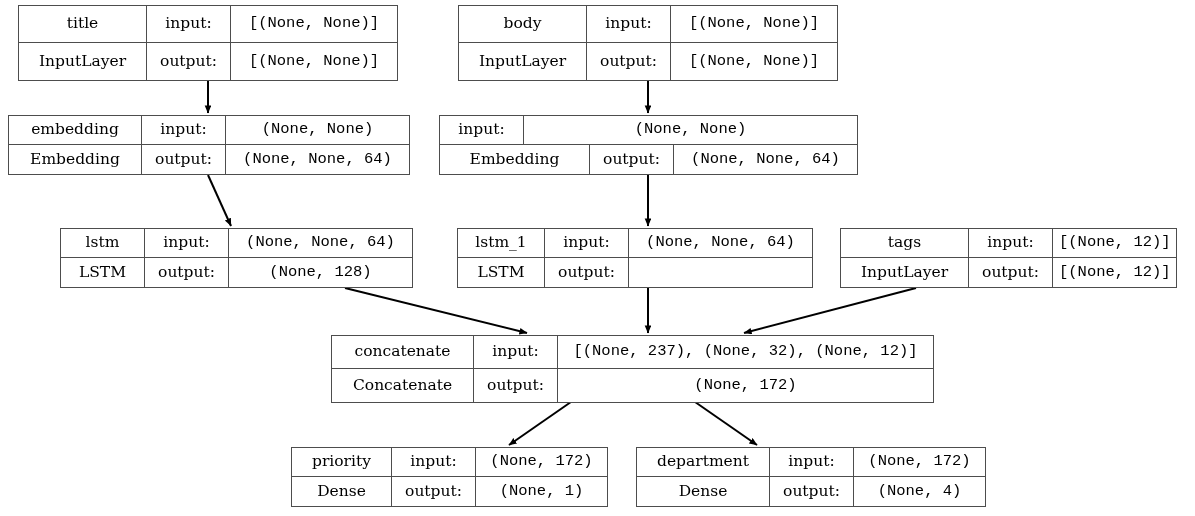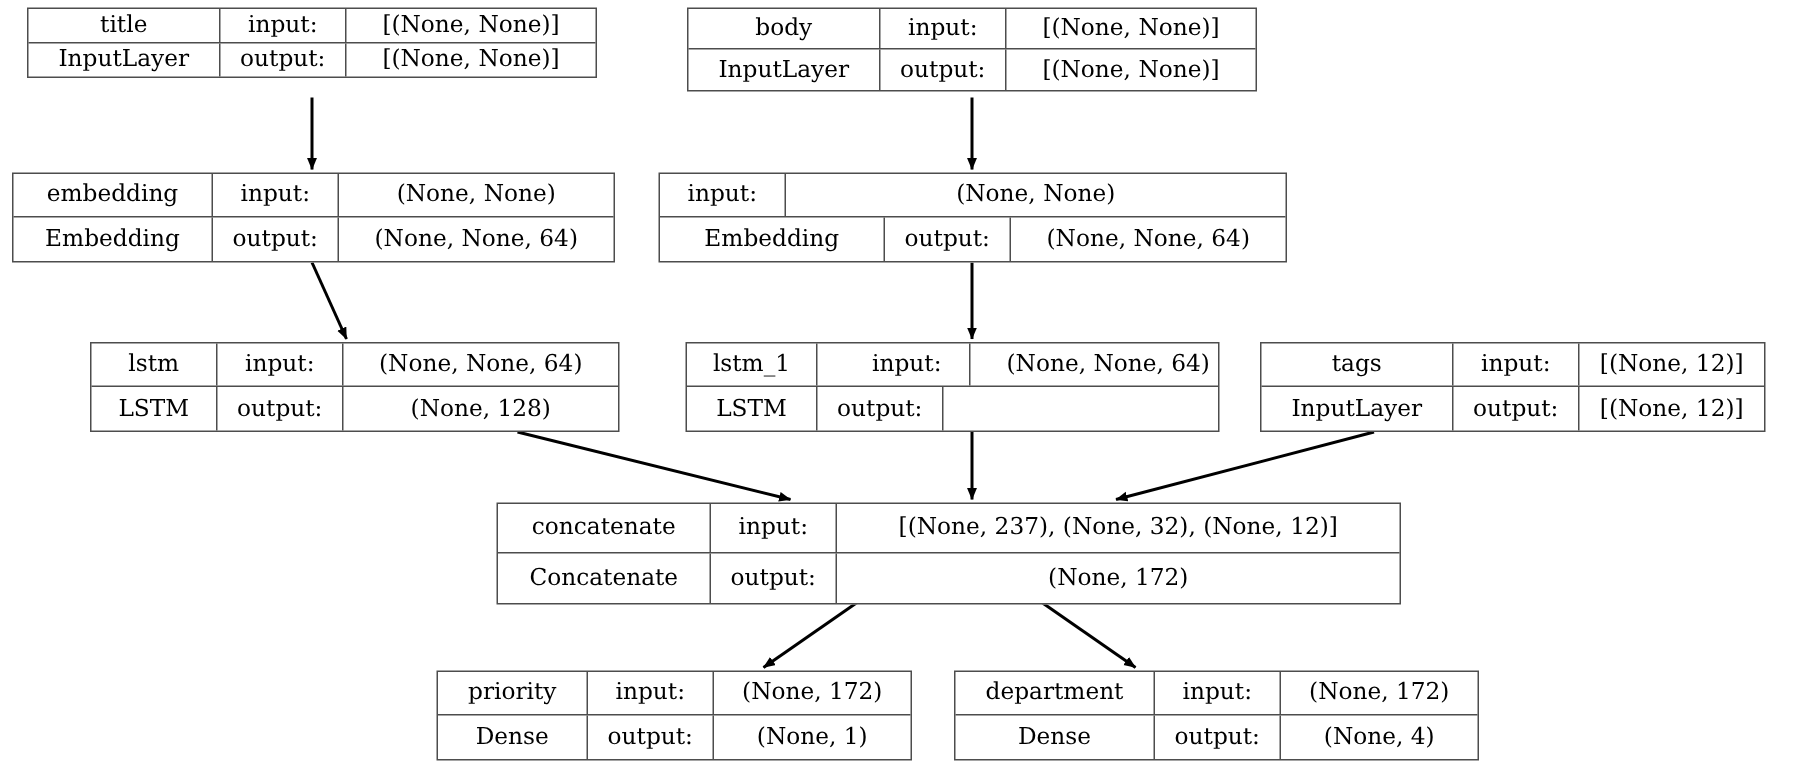--- a/index.html
+++ b/index.html
@@ -52,20 +52,21 @@
     padding: 0 6px;
   }
   .cell.c-name {
     border-right: 1px solid #4d4d4d;
   }
   .cell.c-io {
     border-right: 1px solid #4d4d4d;
   }
   .cell.c-shape {
     flex: 1 1 auto;
+    font-family: Liberation Mono, monospace;
   }
 </style>
 </head>
 <body>
 
 <div id="canvas">
   <svg id="edges" viewBox="0 0 1195 516" width="1195" height="516">
     <defs>
       <marker id="arrowhead" markerWidth="9" markerHeight="9" refX="7.6" refY="3.3" orient="auto" markerUnits="userSpaceOnUse">
         <path d="M 0 0 L 8 3.3 L 0 6.6 z" fill="#000000"></path>
@@ -77,33 +78,33 @@
         <line x1="208" y1="175" x2="231" y2="226" stroke="#000000" stroke-width="2" marker-end="url(#arrowhead)"></line>
         <line x1="648" y1="175" x2="648" y2="226" stroke="#000000" stroke-width="2" marker-end="url(#arrowhead)"></line>
         <line x1="345" y1="288" x2="527" y2="333" stroke="#000000" stroke-width="2" marker-end="url(#arrowhead)"></line>
         <line x1="648" y1="288" x2="648" y2="333" stroke="#000000" stroke-width="2" marker-end="url(#arrowhead)"></line>
         <line x1="916" y1="288" x2="744" y2="333" stroke="#000000" stroke-width="2" marker-end="url(#arrowhead)"></line>
         <line x1="581" y1="395" x2="509" y2="445" stroke="#000000" stroke-width="2" marker-end="url(#arrowhead)"></line>
         <line x1="685" y1="395" x2="757" y2="445" stroke="#000000" stroke-width="2" marker-end="url(#arrowhead)"></line>
       </g>
   </svg>
   <div id="nodes">
-      <div class="node" style="left: 18px; top: 5px; width: 380px; height: 47px; border-color: rgb(77, 77, 77);">
+      <div class="node" style="left: 18px; top: 5px; width: 380px; height: 76px; border-color: rgb(77, 77, 77);">
         <div class="node-row top" style="border-bottom-color: rgb(77, 77, 77);">
           <div class="cell c-name" style="width: 128px; flex: 0 0 128px; border-right-color: rgb(77, 77, 77);">title</div>
           <div class="cell c-io" style="width: 84px; flex: 0 0 84px; border-right-color: rgb(77, 77, 77);">input:</div>
           <div class="cell c-shape">[(None, None)]</div>
         </div>
         <div class="node-row bottom">
           <div class="cell c-name" style="width: 128px; flex: 0 0 128px; border-right-color: rgb(77, 77, 77);">InputLayer</div>
           <div class="cell c-io" style="width: 84px; flex: 0 0 84px; border-right-color: rgb(77, 77, 77);">output:</div>
           <div class="cell c-shape">[(None, None)]</div>
         </div>
       </div>
-      <div class="node" style="left: 458px; top: 5px; width: 380px; height: 56px; border-color: rgb(77, 77, 77);">
+      <div class="node" style="left: 458px; top: 5px; width: 380px; height: 76px; border-color: rgb(77, 77, 77);">
         <div class="node-row top" style="border-bottom-color: rgb(77, 77, 77);">
           <div class="cell c-name" style="width: 128px; flex: 0 0 128px; border-right-color: rgb(77, 77, 77);">body</div>
           <div class="cell c-io" style="width: 84px; flex: 0 0 84px; border-right-color: rgb(77, 77, 77);">input:</div>
           <div class="cell c-shape">[(None, None)]</div>
         </div>
         <div class="node-row bottom">
           <div class="cell c-name" style="width: 128px; flex: 0 0 128px; border-right-color: rgb(77, 77, 77);">InputLayer</div>
           <div class="cell c-io" style="width: 84px; flex: 0 0 84px; border-right-color: rgb(77, 77, 77);">output:</div>
           <div class="cell c-shape">[(None, None)]</div>
         </div>
@@ -137,21 +138,21 @@
           <div class="cell c-io" style="width: 84px; flex: 0 0 84px; border-right-color: rgb(77, 77, 77);">input:</div>
           <div class="cell c-shape">(None, None, 64)</div>
         </div>
         <div class="node-row bottom">
           <div class="cell c-name" style="width: 84px; flex: 0 0 84px; border-right-color: rgb(77, 77, 77);">LSTM</div>
           <div class="cell c-io" style="width: 84px; flex: 0 0 84px; border-right-color: rgb(77, 77, 77);">output:</div>
           <div class="cell c-shape">(None, 128)</div>
         </div>
       </div>
       <div class="node" style="left: 457px; top: 228px; width: 356px; height: 60px; border-color: rgb(77, 77, 77);">
-        <div class="node-row top" style="border-bottom-color: rgb(77, 77, 77); gap: 18px;">
+        <div class="node-row top" style="border-bottom-color: rgb(77, 77, 77);">
           <div class="cell c-name" style="width: 87px; flex: 0 0 87px; border-right-color: rgb(77, 77, 77);">lstm_1</div>
           <div class="cell c-io" style="width: 84px; flex: 0 0 84px; border-right-color: rgb(77, 77, 77);">input:</div>
           <div class="cell c-shape">(None, None, 64)</div>
         </div>
         <div class="node-row bottom">
           <div class="cell c-name" style="width: 87px; flex: 0 0 87px; border-right-color: rgb(77, 77, 77);">LSTM</div>
           <div class="cell c-io" style="width: 84px; flex: 0 0 84px; border-right-color: rgb(77, 77, 77);">output:</div>
         </div>
       </div>
       <div class="node" style="left: 840px; top: 228px; width: 337px; height: 60px; border-color: rgb(77, 77, 77);">

